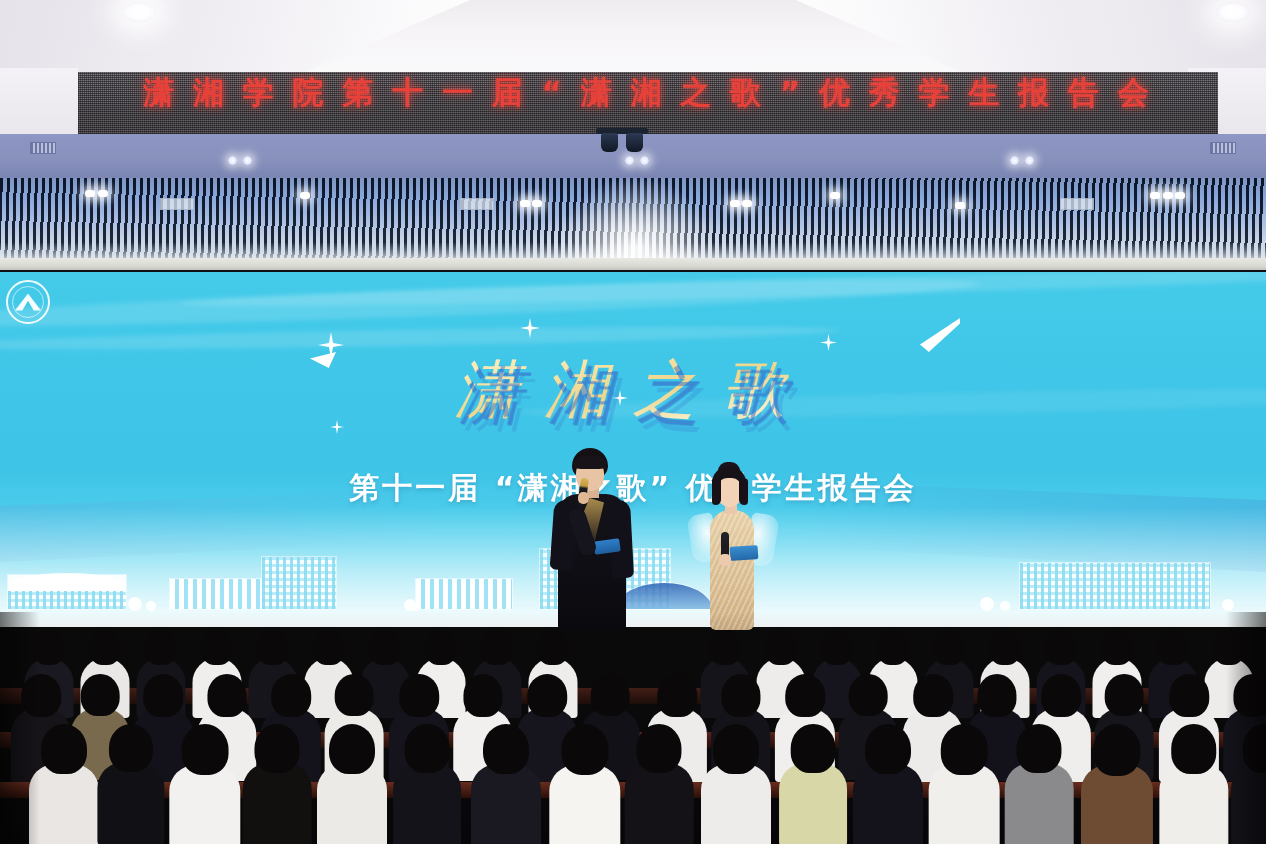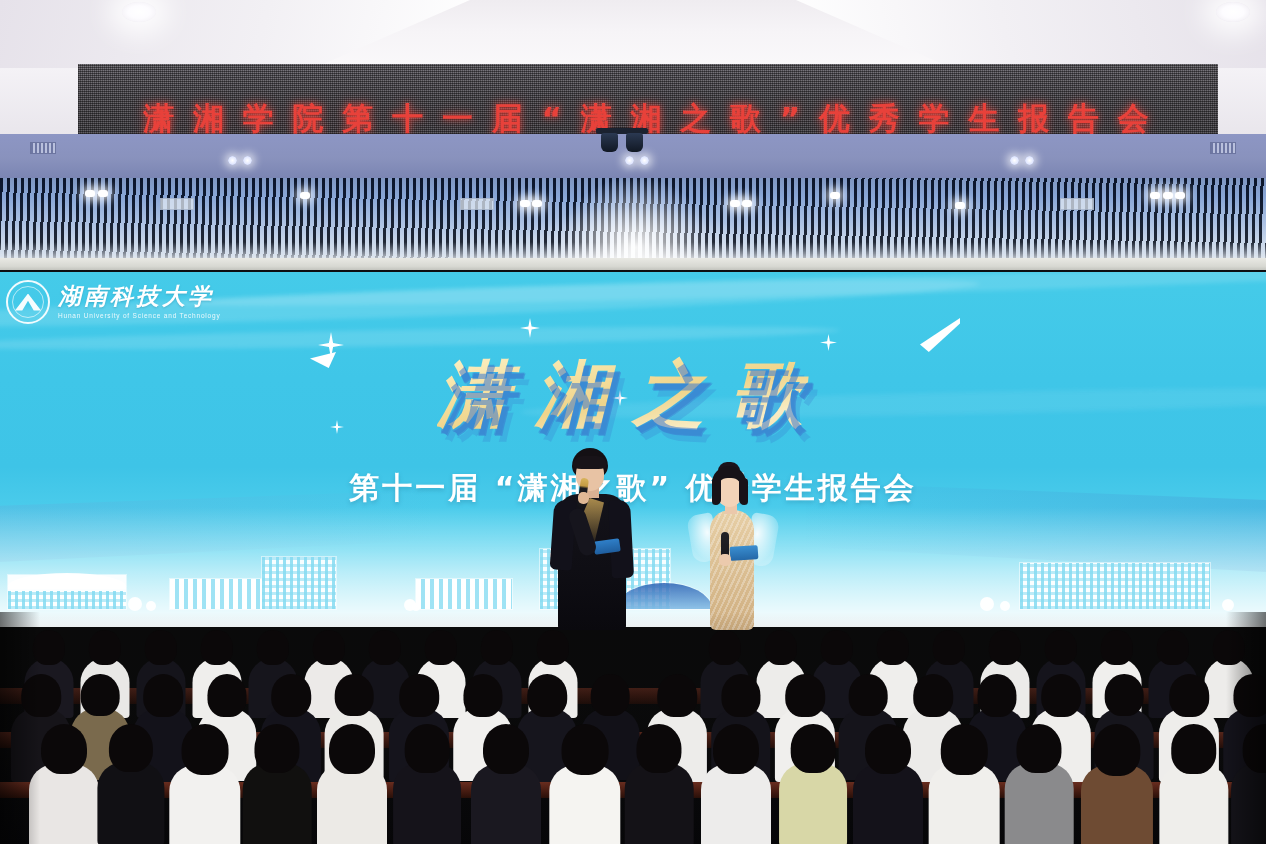--- a/index.html
+++ b/index.html
@@ -43,27 +43,27 @@
     position: absolute; top: 2px;
     width: 34px; height: 20px; border-radius: 50%;
     background: radial-gradient(ellipse at center, #ffffff 0%, #fdfcff 45%, rgba(250,248,252,0.2) 100%);
     box-shadow: 0 0 26px 14px rgba(255,255,255,0.85);
   }
   .ceiling-light.l1 { left: 122px; }
   .ceiling-light.l2 { left: 1216px; }
 
   
   .led-banner {
-    position: absolute; left: 78px; top: 64px;
+    position: absolute; left: 78px; top: 72px;
     width: 1140px; height: 76px;
     background:
       repeating-linear-gradient(0deg, rgba(0,0,0,0.40) 0px, rgba(0,0,0,0.40) 1px, rgba(255,255,255,0.05) 1px, rgba(255,255,255,0.05) 2px),
       repeating-linear-gradient(90deg, rgba(0,0,0,0.30) 0px, rgba(0,0,0,0.30) 1px, rgba(255,255,255,0.04) 1px, rgba(255,255,255,0.04) 2px),
       linear-gradient(180deg, #6d6a70 0%, #5a575d 50%, #4f4c52 100%);
-    display: flex; align-items: flex-end; justify-content: center;
+    display: flex; align-items: flex-start; justify-content: center;
     overflow: hidden;
   }
   .led-banner-text {
     font-family: "DejaVu Sans", "Liberation Sans", sans-serif;
     font-size: 31px; font-weight: 700;
     letter-spacing: 4px;
     color: #e8413a;
     text-shadow: 0 0 6px rgba(255,70,60,0.75), 0 0 14px rgba(230,50,45,0.45);
     white-space: nowrap;
   }
@@ -219,21 +219,21 @@
 
   
   .main-title {
     position: absolute; left: 0; top: 75px; width: 1266px;
     text-align: center; z-index: 5;
     pointer-events: none;
   }
   .main-title-text {
     display: inline-block;
     font-family: "DejaVu Sans", "Liberation Sans", sans-serif;
-    font-size: 72px; font-weight: 700; font-style: italic;
+    font-size: 63px; font-weight: 400; font-style: italic;
     letter-spacing: 26px;
     background: linear-gradient(170deg, #fdf3cf 0%, #f6e3a6 28%, #efd48a 52%, #f8ecc4 76%, #f3dd9f 100%);
     -webkit-background-clip: text; background-clip: text;
     color: transparent;
     text-shadow: 5px 7px 0 rgba(58,120,205,0.55);
     filter: drop-shadow(4px 6px 0 rgba(56,118,204,0.45));
   }
 
   
   .sparkle {
@@ -520,24 +520,20 @@
     <div class="sparkle" style="left:612px;top:118px;width:16px;height:16px;"></div>
     <div class="sparkle" style="left:820px;top:62px;width:17px;height:17px;"></div>
     <div class="sparkle" style="left:330px;top:148px;width:14px;height:14px;"></div>
     <div class="tri tri-l" style="left:310px;top:80px;width:26px;height:16px;"></div>
     <div class="corner-mark" style="left:920px;top:46px;"></div>
 
     <div class="uni-logo" style="position:absolute;left:6px;top:8px;">
       <div class="uni-emblem">
         <div class="uni-emblem-mark"></div>
       </div>
-      <div class="uni-names">
-        <span class="uni-cn">湖南科技大学</span>
-        <span class="uni-en">Hunan University of Science and Technology</span>
-      </div>
     </div>
 
     <div class="main-title">
       <span class="main-title-text">潇湘之歌</span>
     </div>
 
     <div class="sub-title">
       <span class="sub-title-text">第十一届 “潇湘之歌” 优秀学生报告会</span>
     </div>
 

